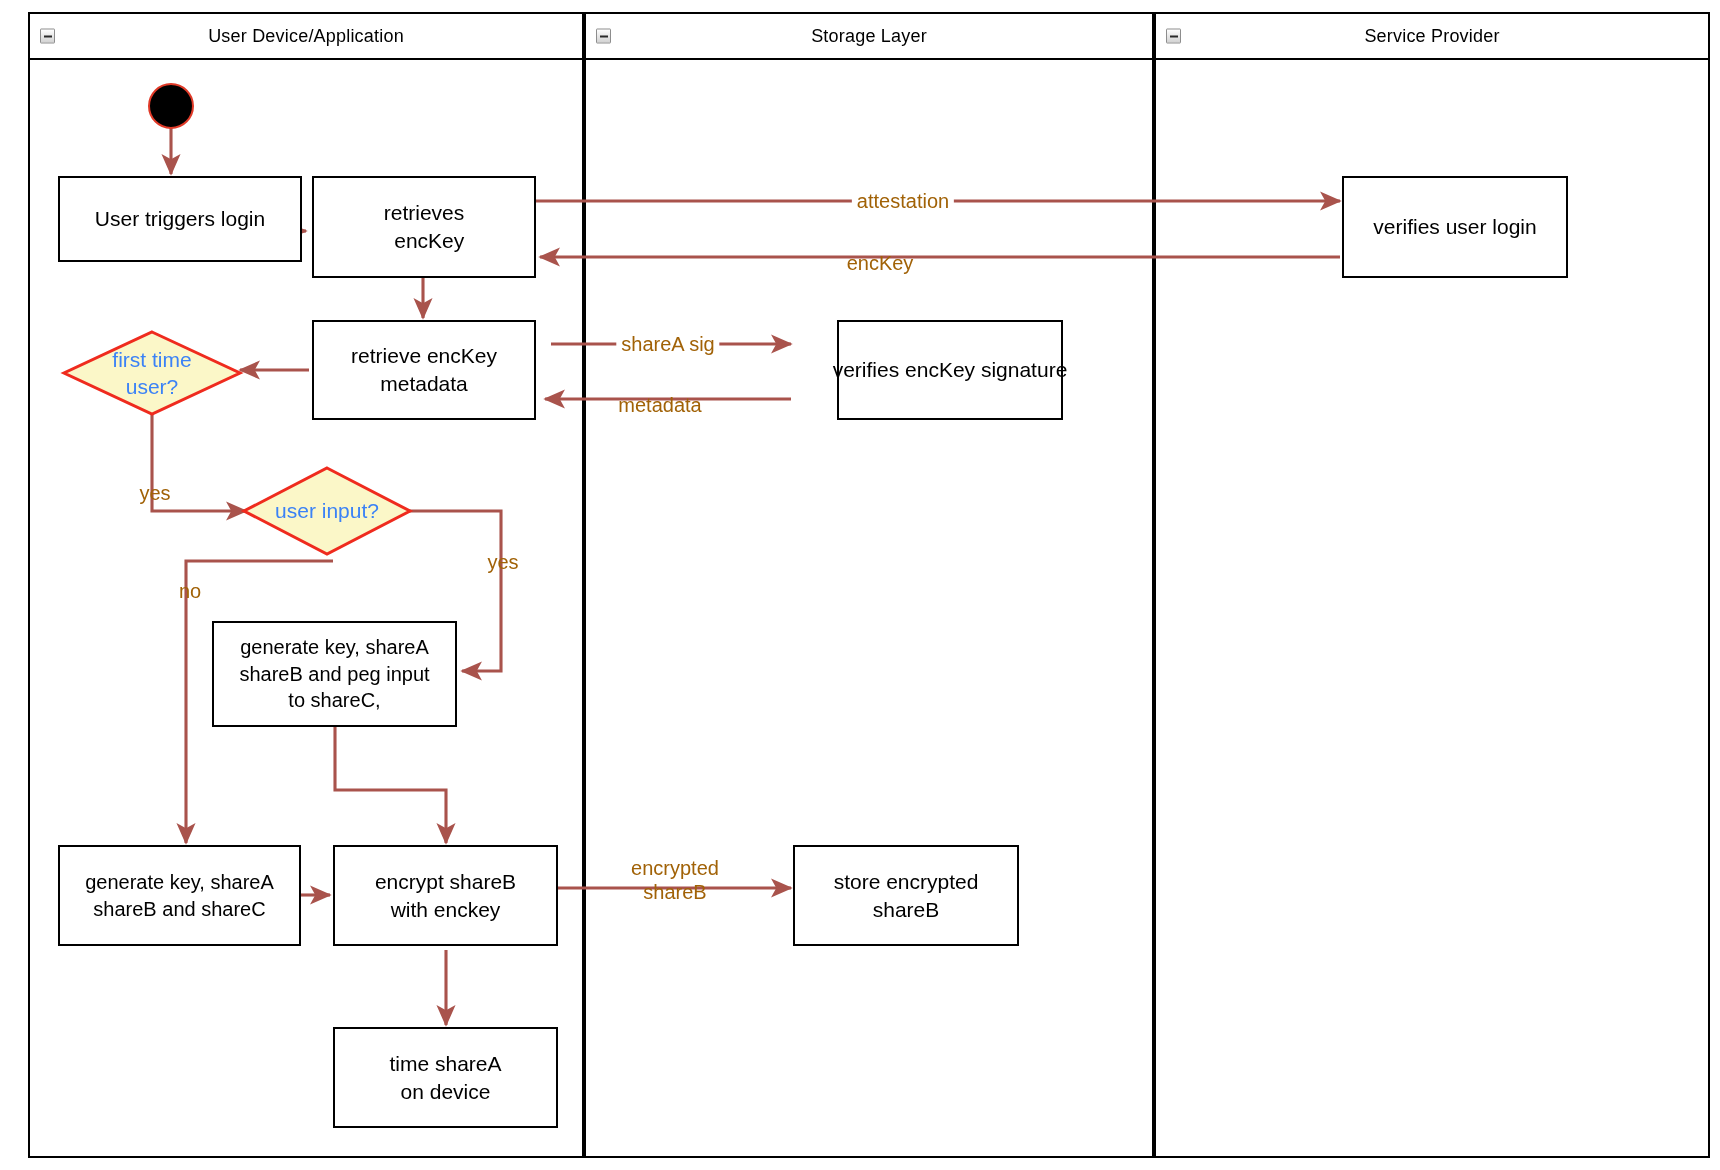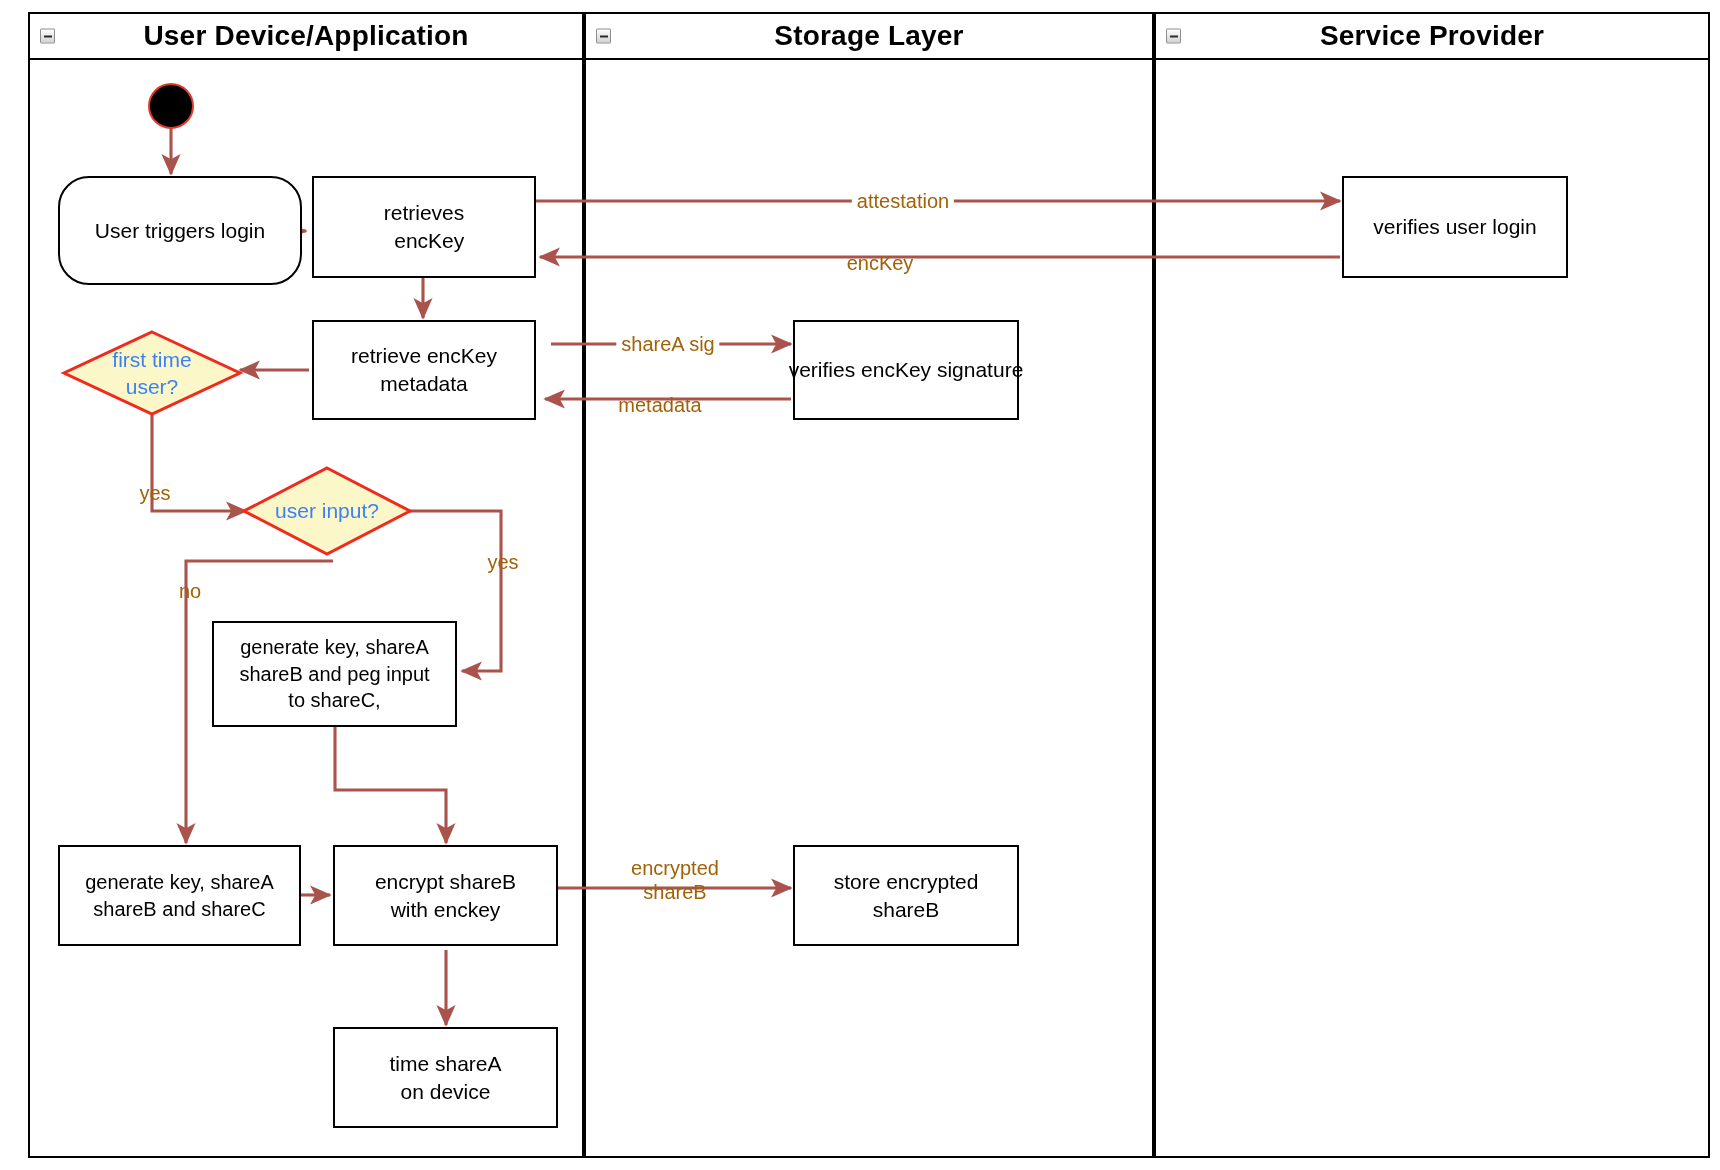--- a/index.html
+++ b/index.html
@@ -28,22 +28,22 @@
   .lane-header {
     position: absolute;
     box-sizing: border-box;
     border: 2px solid #000000;
     background: #ffffff;
     display: flex;
     align-items: center;
     justify-content: center;
   }
   .lane-title {
-    font-size: 28px;
-    font-weight: bold;
+    font-size: 18px;
+    font-weight: normal;
     color: #000000;
     letter-spacing: 0.2px;
     white-space: nowrap;
   }
   .collapse-icon {
     position: absolute;
     left: 10px;
     top: 50%;
     transform: translateY(-50%);
     width: 15px;
@@ -75,20 +75,21 @@
     justify-content: center;
     text-align: center;
     color: #000000;
     font-size: 21px;
     line-height: 1.32;
     white-space: pre;
   }
   .node.overflow {
     overflow: visible;
     white-space: nowrap;
+    margin-left: 44px;
   }
   .node.overflow > span {
     position: absolute;
     left: 50%;
     top: 50%;
     transform: translate(-50%, -50%);
     white-space: nowrap;
   }
 
   .start-node {
@@ -205,21 +206,21 @@
       <path d="M 301 895 L 330 895"></path>
 
       <path d="M 558 888 L 791 888"></path>
 
       <path d="M 446 950 L 446 1025"></path>
     </g>
   </svg>
 
   <div class="start-node" style="left:148px; top:83px; width:46px; height:46px;"></div>
 
-  <div class="node" style="left:58px; top:176px; width:244px; height:109px;border-radius:31px;">
+  <div class="node" style="left:58px; top:176px; width:244px; height:86px;">
     <span>User triggers login</span>
   </div>
 
   <div class="node" style="left:312px; top:176px; width:224px; height:102px;text-align:right;">
     <span>retrieves
 encKey</span>
   </div>
 
   <div class="node" style="left:312px; top:320px; width:224px; height:100px;">
     <span>retrieve encKey

